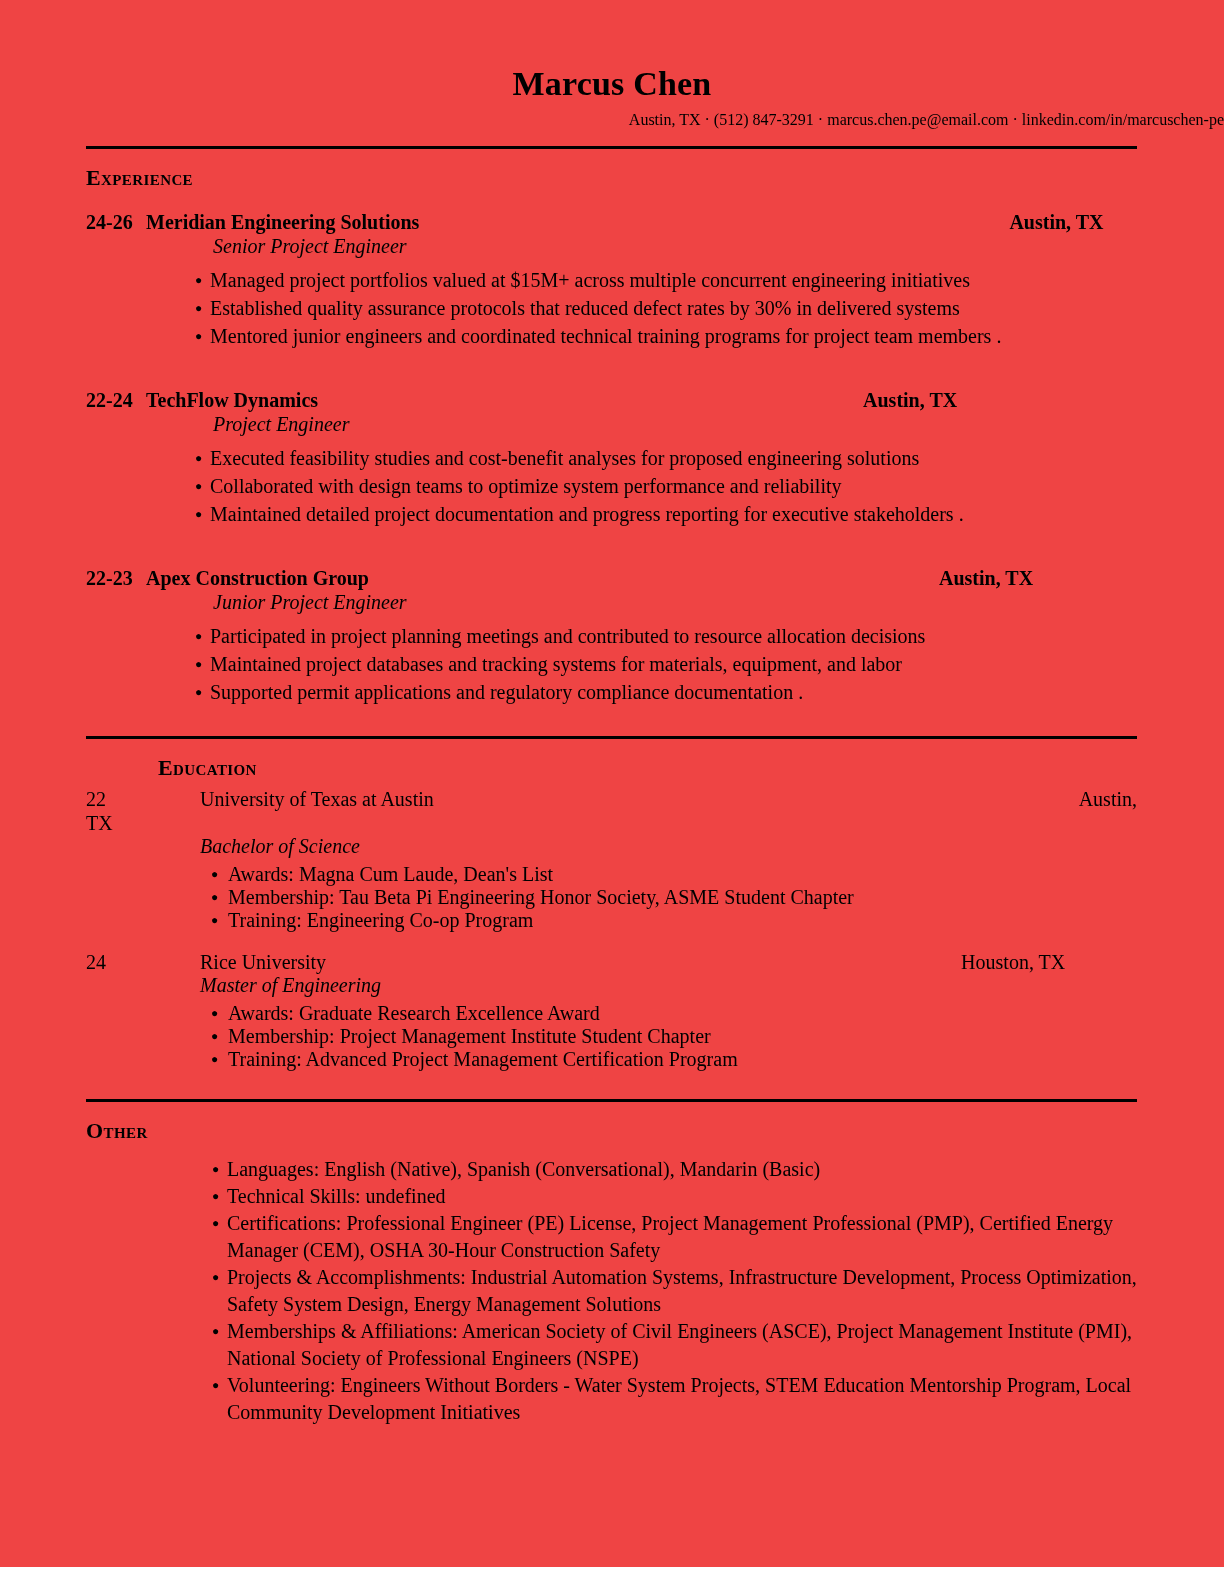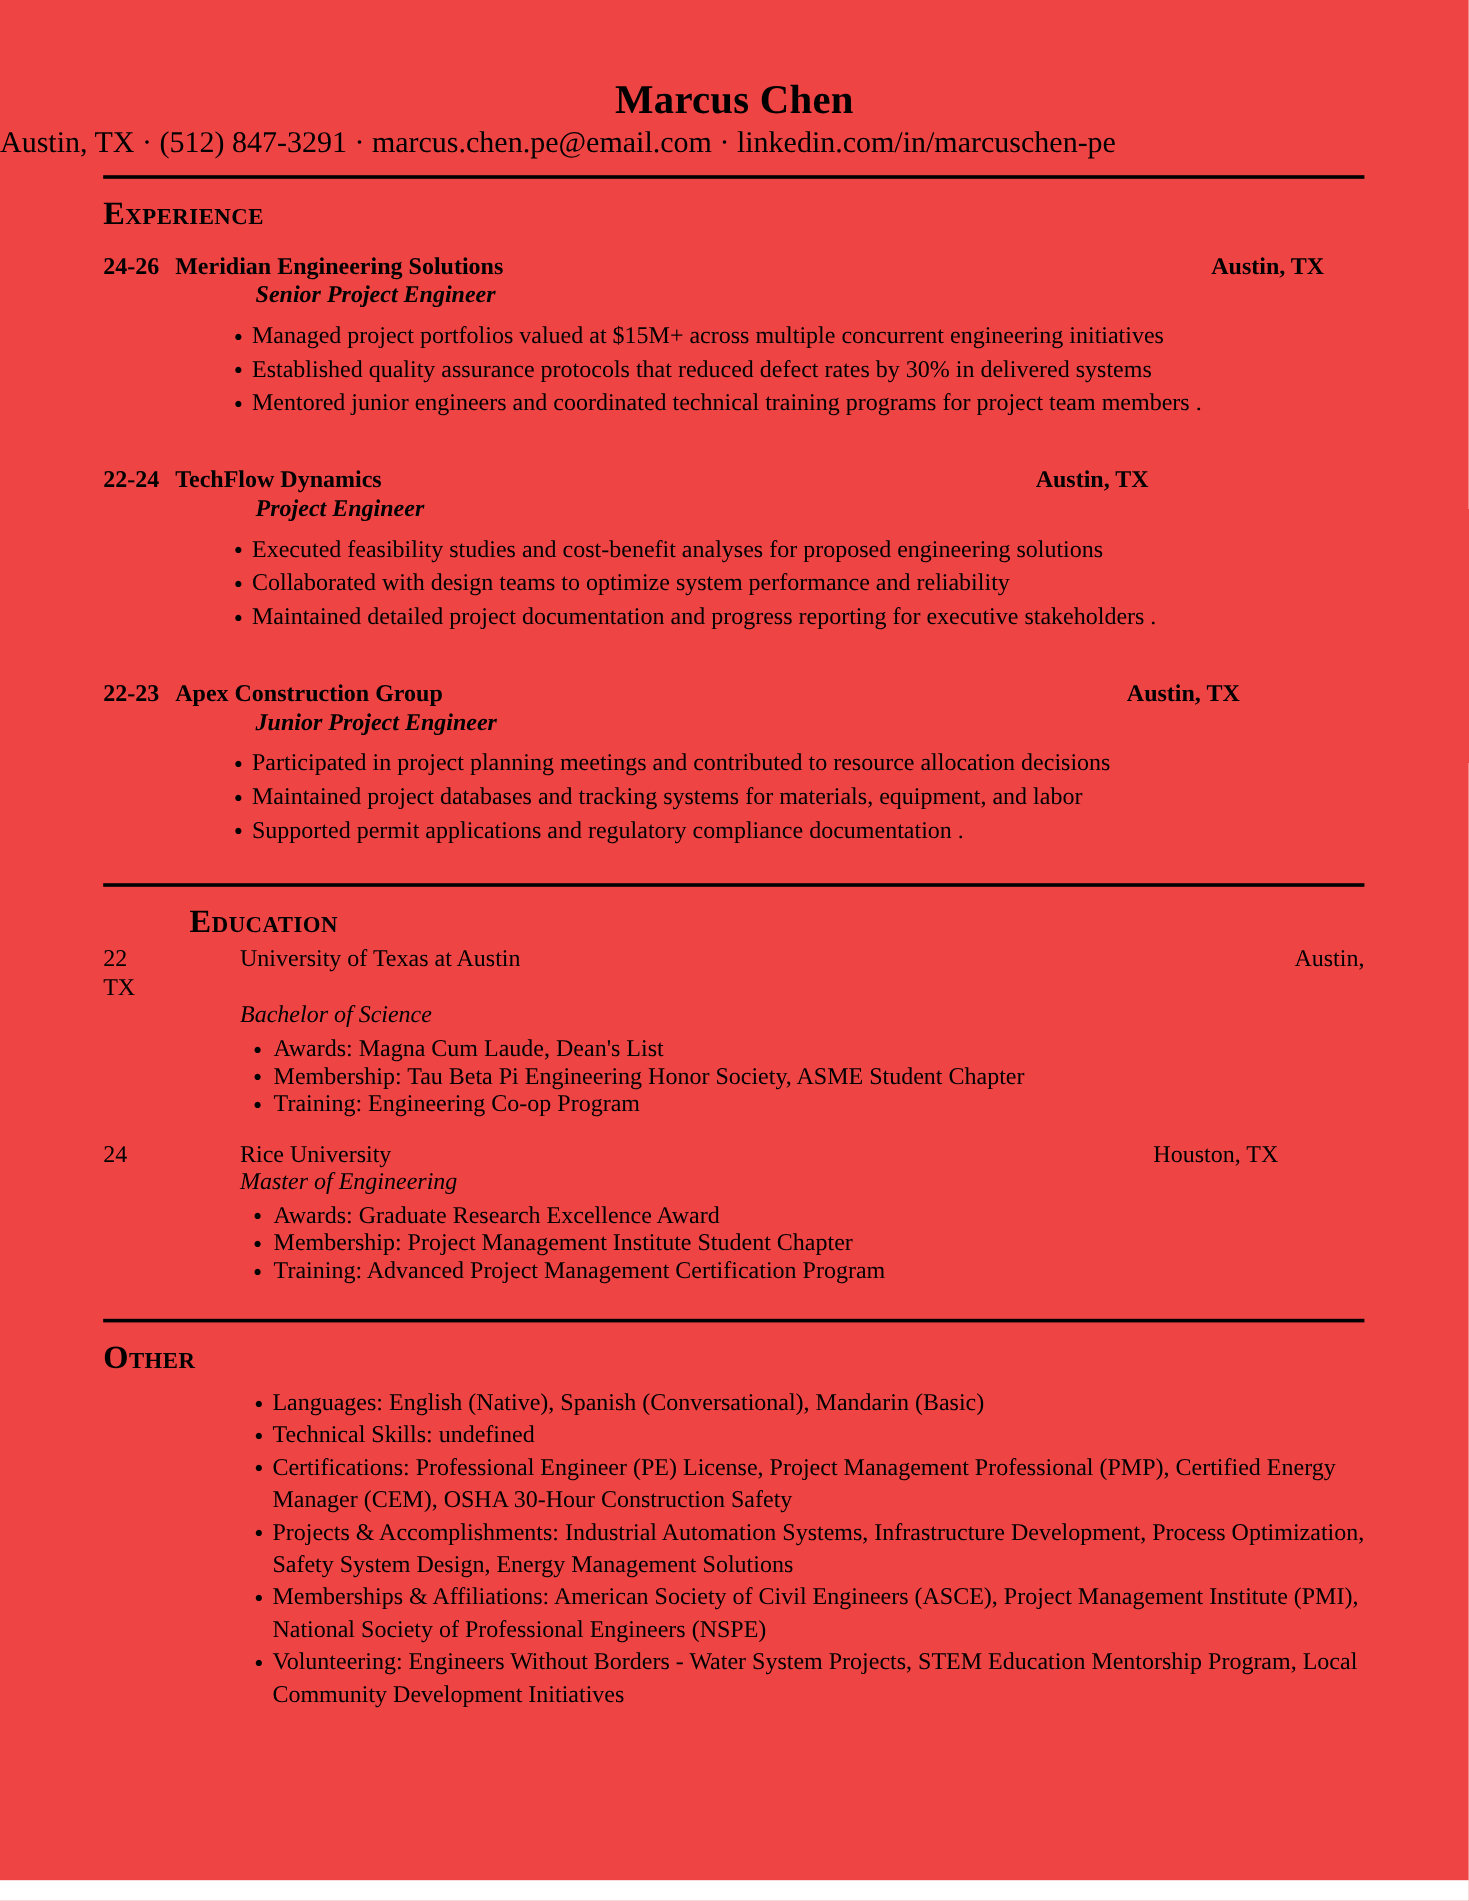--- a/index.html
+++ b/index.html
@@ -5,43 +5,43 @@
   html,body { margin:0; padding:0; background:#ffffff; }
   .page {
     width:1224px; height:1567px; background:#ef4444; color:#000;
     font-family:"Liberation Serif","DejaVu Serif",serif;
     font-size:20px; overflow:hidden; position:relative; box-sizing:border-box;
   }
   .inner { margin:0 87px 0 86px; }
 
   
   .name { text-align:center; font-size:34px; font-weight:bold; line-height:40px; padding-top:64px; letter-spacing:0.2px; }
-  .contact { text-align:left; font-size:25px; line-height:23px; margin-top:4px; }
+  .contact { text-align:right; font-size:16px; line-height:23px; margin-top:4px; }
 
   
   .rule { border-top:3px solid #000; height:0; }
   .rule-1 { margin-top:15px; }
   .rule-2 { margin-top:30px; }
   .rule-3 { margin-top:28px; }
 
   
-  .sec-h { font-variant:small-caps; font-weight:bold; font-size:27px; line-height:26px; letter-spacing:0.4px; }
+  .sec-h { font-variant:small-caps; font-weight:bold; font-size:22px; line-height:26px; letter-spacing:0.4px; }
   .sec-h.experience, .sec-h.other { margin-top:16px; }
   .sec-h.education { margin-top:16px; margin-left:72px; }
 
   
   .exp-entry { margin-top:19px; }
   .exp-entry + .exp-entry { margin-top:38px; }
   .entry-header { display:flex; align-items:baseline; line-height:24px; white-space:nowrap; }
   .exp-entry .dates { width:60px; flex:none; font-weight:bold; }
   .exp-entry .company { font-weight:bold; flex:none; }
   .exp-entry .location { font-weight:bold; flex:none;text-align:right; }
   .hspacer { flex:none; display:inline-block; height:1px; }
   .sp-e0 { width:590px; } .sp-e1 { width:545px; } .sp-e2 { width:570px; }
-  .job-title { margin-left:127px; font-weight:bold; font-style:italic; line-height:24px; }
+  .job-title { margin-left:127px; font-weight:normal; font-style:italic; line-height:24px; }
   .blist { }
   .exp-entry .blist { margin-top:8px; }
   .li { display:flex; }
   .bm { flex:none; width:15px; font-size:12px; }
   .bt { flex:1; }
   .xli { line-height:28px; }
 
   
   .edu-entry.first { margin-top:6px; }
   .edu-entry.second { margin-top:18px; }

